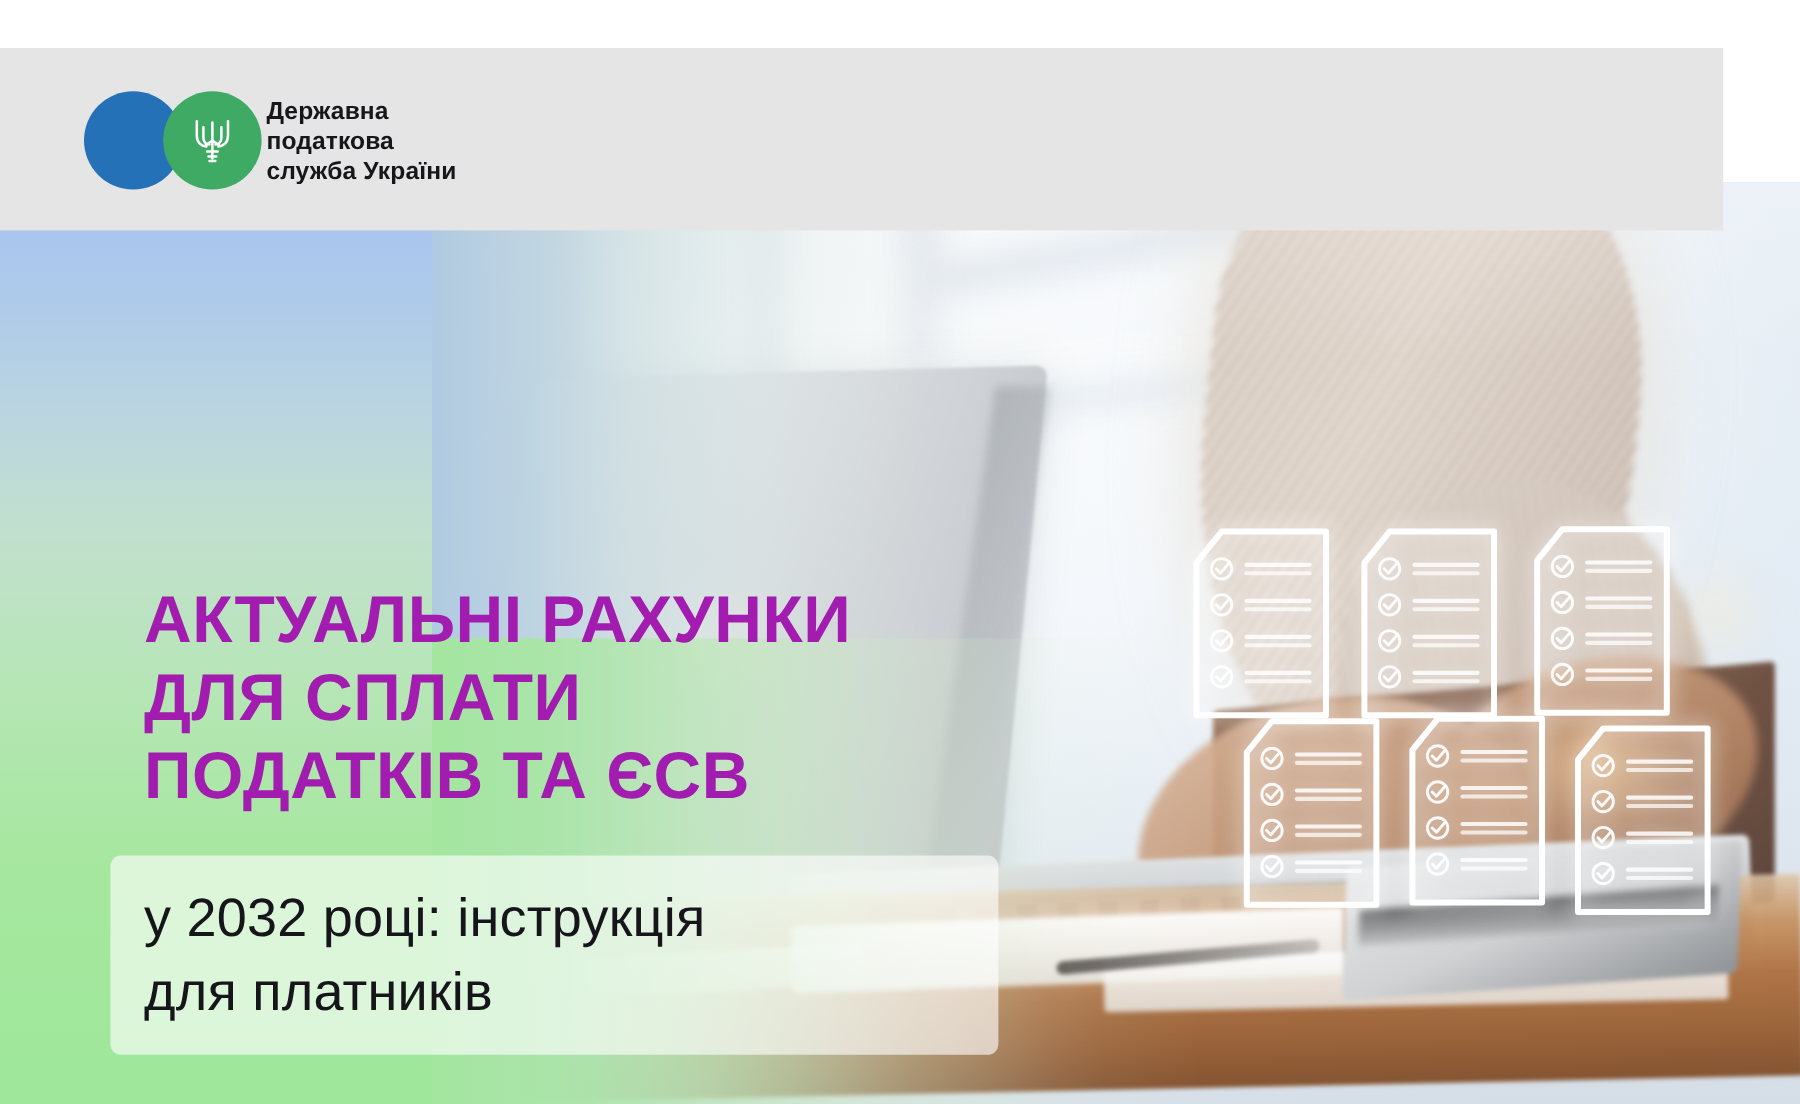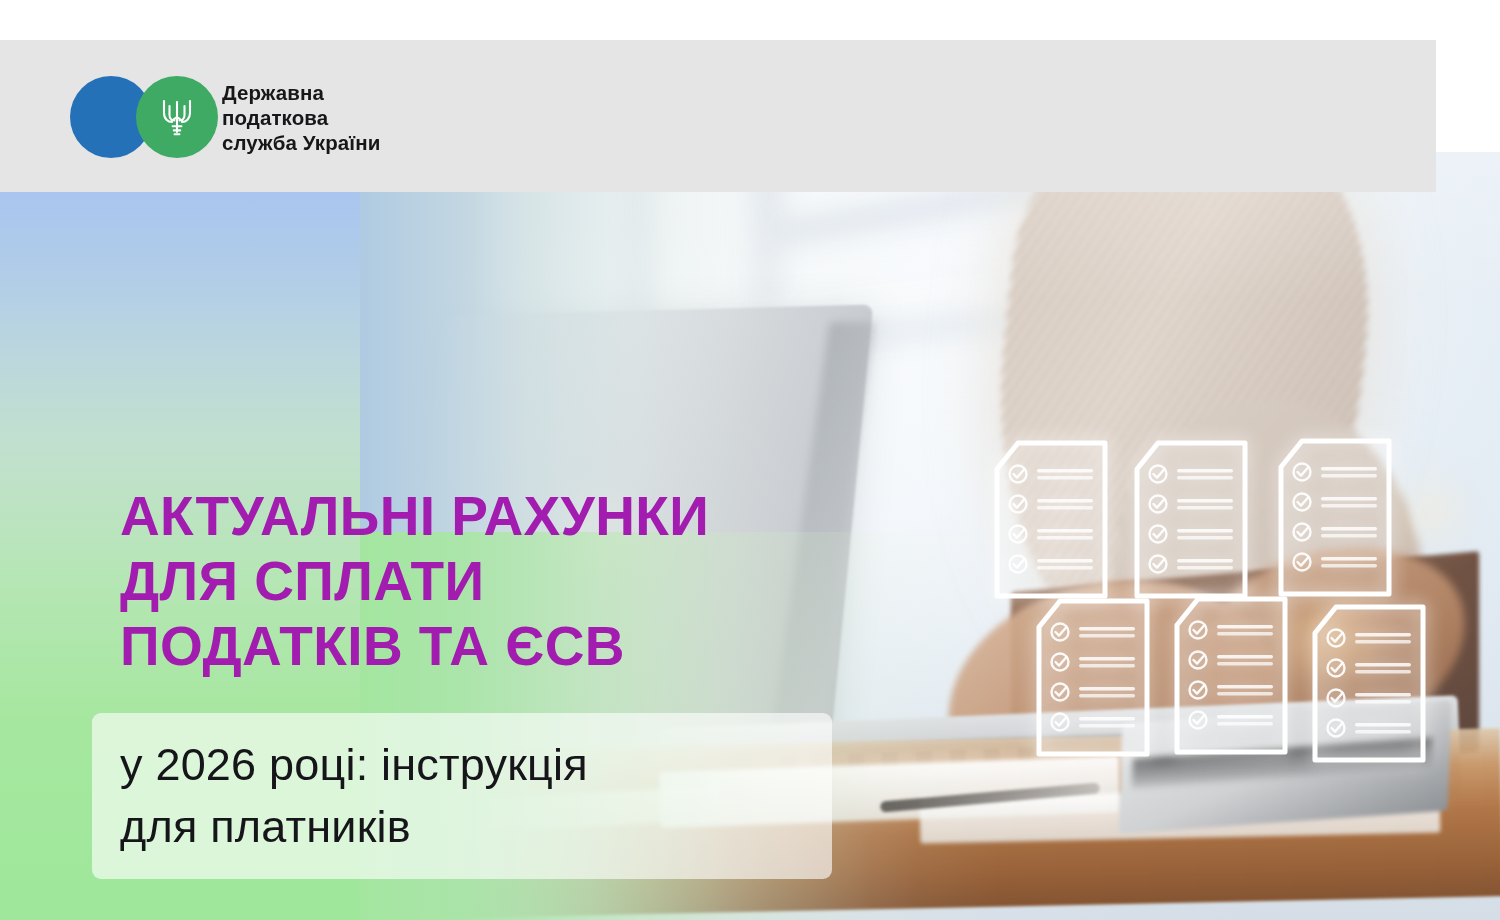--- a/index.html
+++ b/index.html
@@ -492,18 +492,18 @@
       <div class="photo-fade-top"></div>
       <div class="photo-fade-left"></div>
       <div class="photo-fade-green"></div>
     </div>
 
     <div class="text-col">
       <div class="subpanel"></div>
       <h1 class="headline">АКТУАЛЬНІ РАХУНКИ
 ДЛЯ СПЛАТИ
 ПОДАТКІВ ТА ЄСВ</h1>
-      <p class="subtitle">у 2026 році: інструкція
+      <p class="subtitle">у 2032 році: інструкція
 для платників</p>
     </div>
 
   </div>
 </div>
 
 </body></html>

